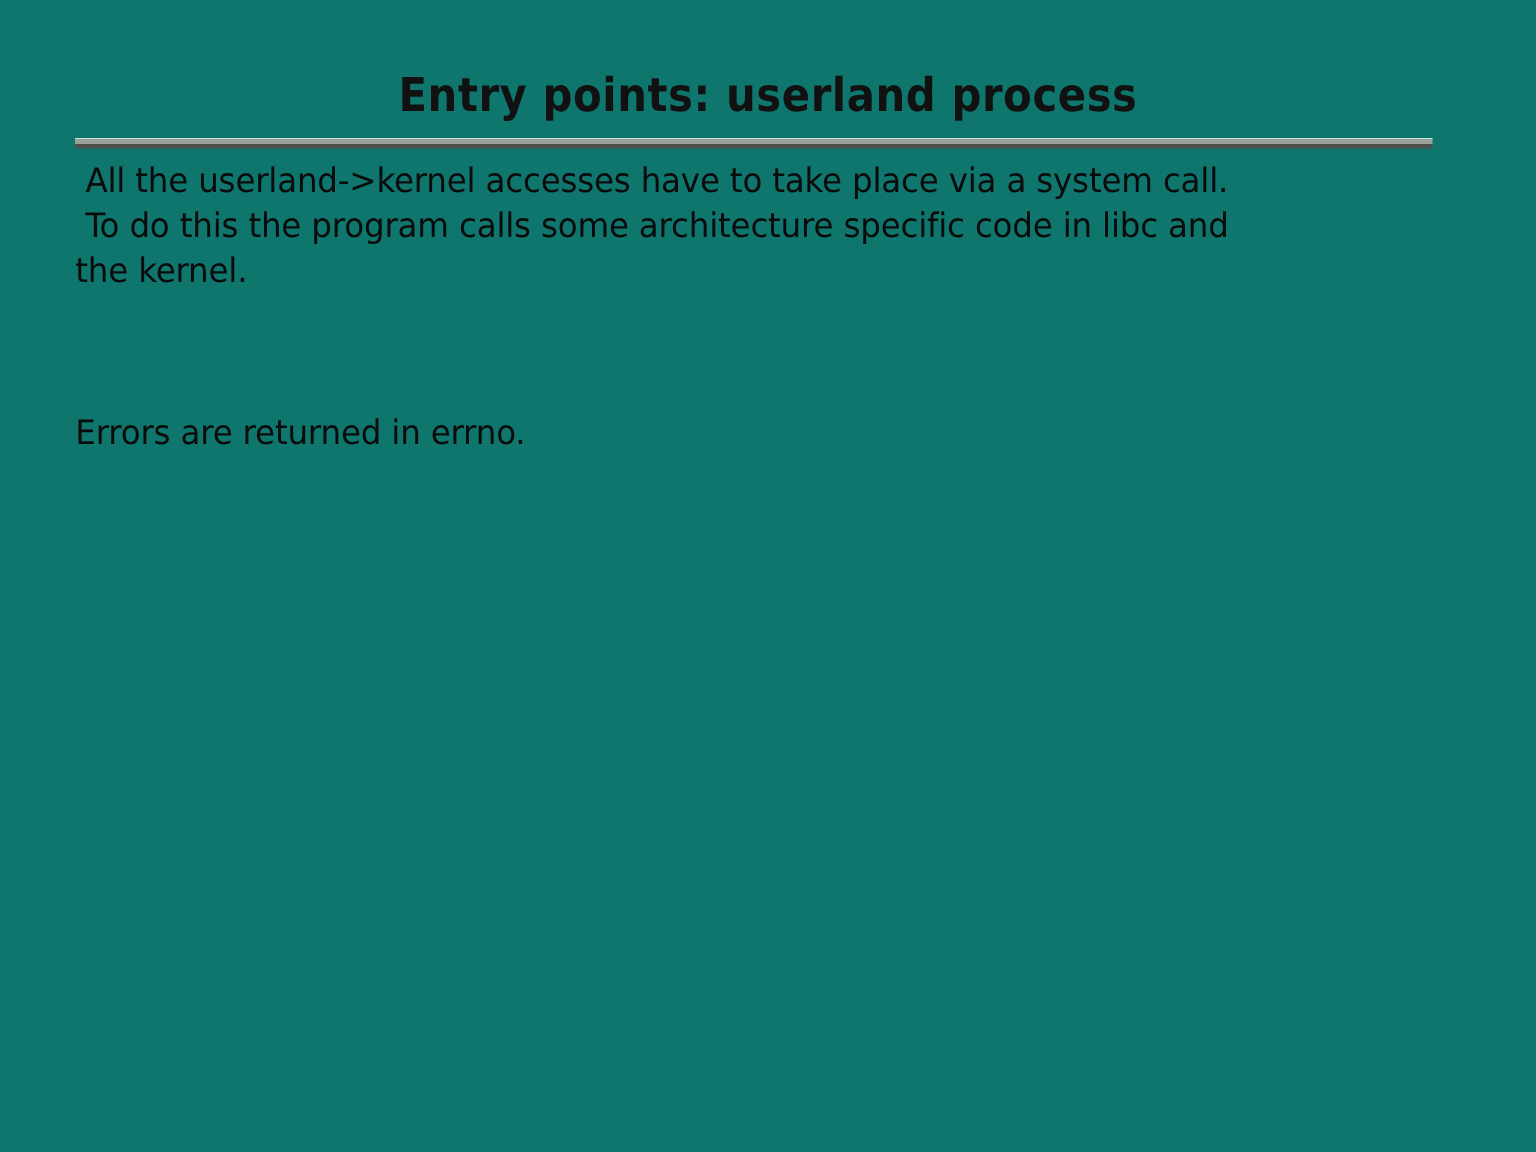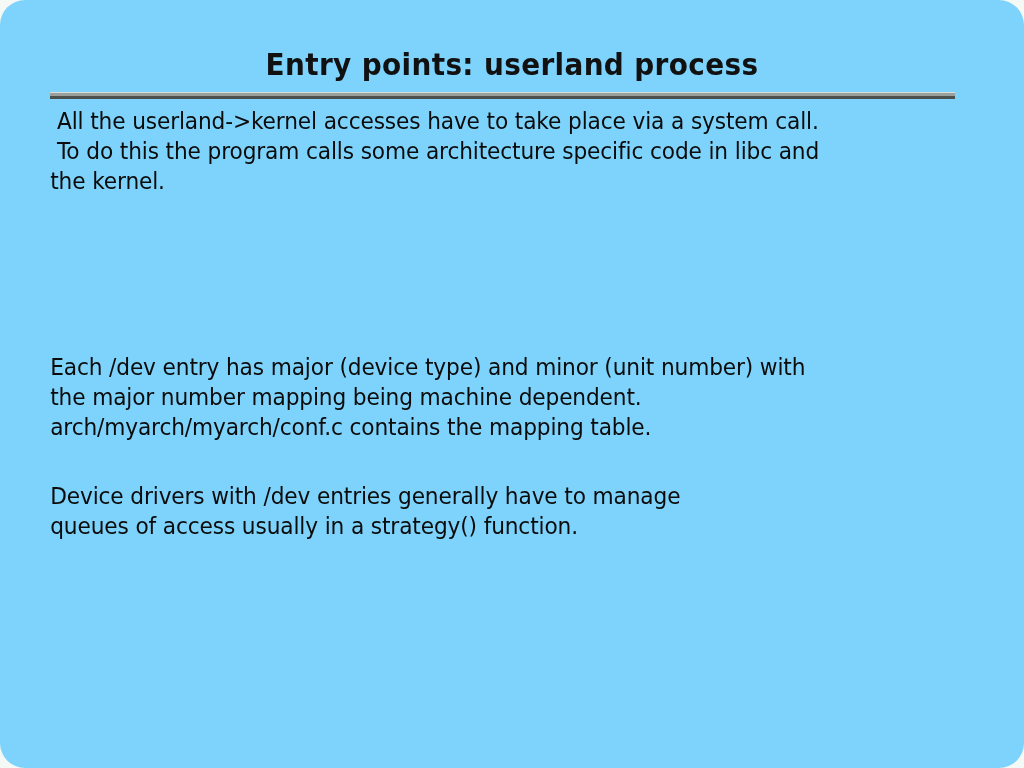--- a/index.html
+++ b/index.html
@@ -12,22 +12,21 @@
     height: 768px;
     background: #f5f9f5;
     font-family: "DejaVu Sans", sans-serif;
     overflow: hidden;
   }
 
   .slide {
     position: relative;
     width: 1024px;
     height: 768px;
-    background: #7dd3fc;
-    border-radius: 25px;
+    background: #0f766e;
   }
 
   
   .slide-title {
     position: absolute;
     top: 48px;
     left: 0;
     width: 1024px;
     text-align: center;
     font-family: "DejaVu Sans", sans-serif;
@@ -129,36 +128,30 @@
       <div class="text-line">the kernel.</div>
     </div>
 
     <div class="spacer"></div>
     <div class="spacer-half"></div>
 
 
     <div class="spacer"></div>
     <div class="spacer-half"></div>
 
+    <div class="para-block">
+      <div class="text-line">Errors are returned in errno.</div>
+    </div>
 
     <div class="spacer"></div>
     <div class="spacer-half"></div>
 
 
     <div class="spacer"></div>
     <div class="spacer-half"></div>
 
-    <div class="para-block">
-      <div class="text-line">Each /dev entry has major (device type) and minor (unit number) with</div>
-      <div class="text-line">the major number mapping being machine dependent.</div>
-      <div class="text-line">arch/myarch/myarch/conf.c contains the mapping table.</div>
-    </div>
 
     <div class="spacer"></div>
     <div class="spacer-half"></div>
 
-    <div class="para-block">
-      <div class="text-line">Device drivers with /dev entries generally have to manage</div>
-      <div class="text-line">queues of access usually in a strategy() function.</div>
-    </div>
 
   </div>
 </div>
 
 </body></html>

